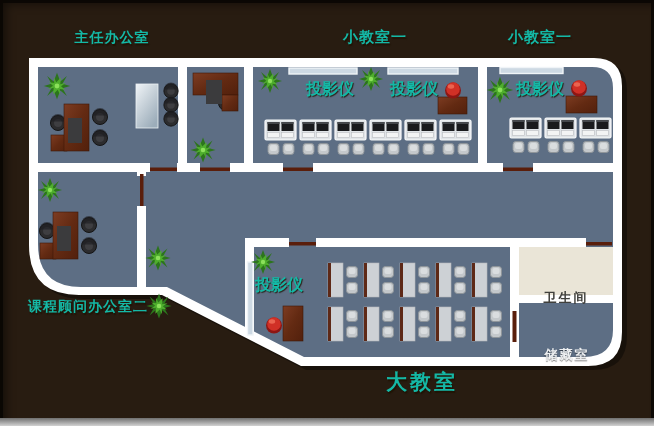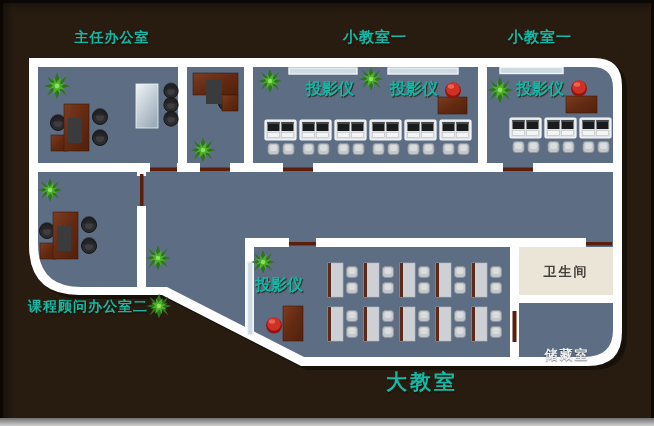--- a/index.html
+++ b/index.html
@@ -14,21 +14,21 @@
   .lbl{
     position:absolute;z-index:30;white-space:nowrap;font-weight:bold;
     color:#14b8a6;transform:translateX(-50%);
     text-shadow:1px 2px 1px rgba(30,18,0,.75);
     letter-spacing:1px;
   }
   .lbl-sm{font-size:14px;}
   .lbl-md{font-size:15px;}
   .lbl-big{font-size:21px;letter-spacing:3px;}
   .lbl-proj{font-size:16px;letter-spacing:0;text-shadow:1px 1px 1px rgba(30,18,0,.8);}
-  .lbl-dark{color:#40403c;font-size:13px;text-shadow:none;letter-spacing:2px;}
+  .lbl-dark{color:#40403c;font-size:13px;text-shadow:none;letter-spacing:2px;margin-top:26px;}
   .lbl-light{color:#eef0f2;font-size:13px;text-shadow:0 1px 1px rgba(0,0,0,.5);letter-spacing:2px;}
 </style>
 </head>
 <body>
 
 <div class="stage">
 
   <svg class="plan" width="654" height="426" viewBox="0 0 654 426">
     <defs>
       <linearGradient id="wood" x1="0" y1="0" x2="1" y2="1">

